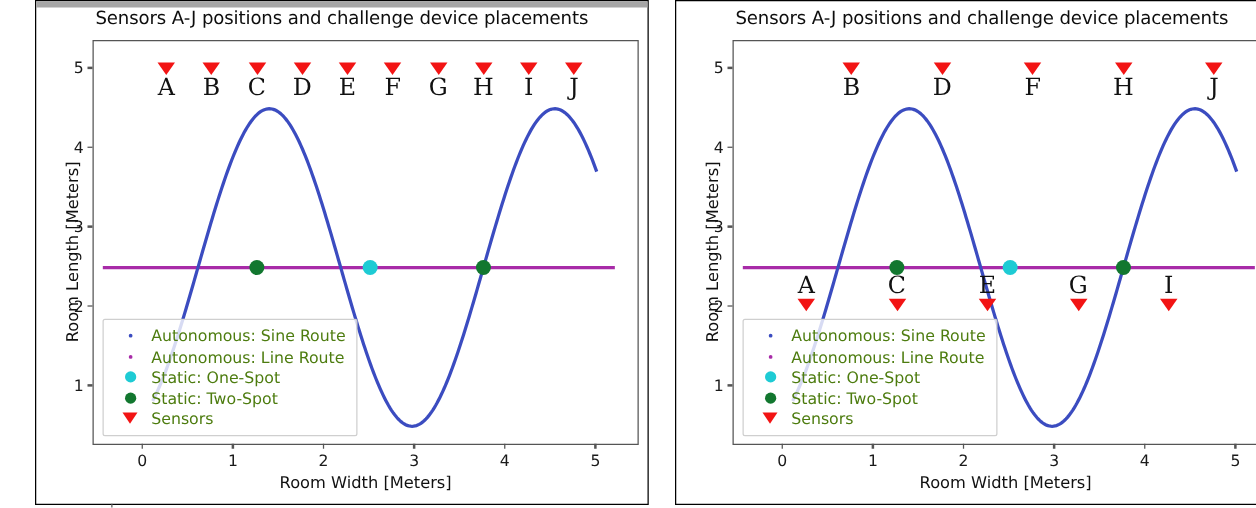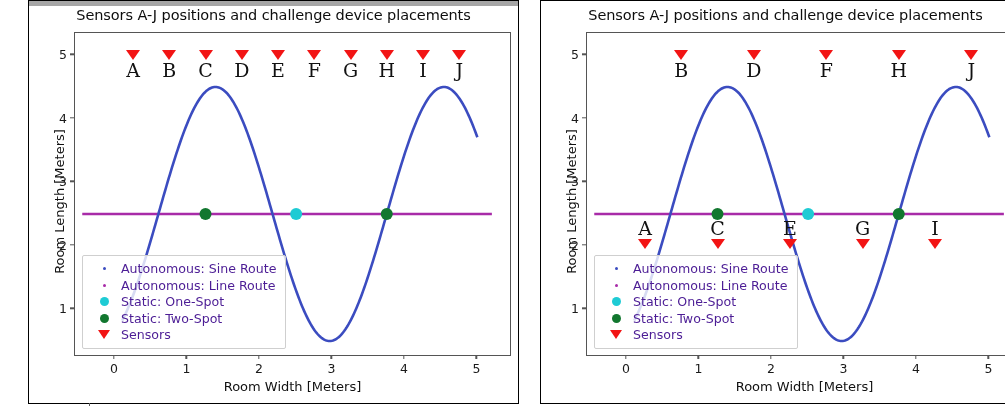--- a/index.html
+++ b/index.html
@@ -178,21 +178,21 @@
   }
   .legend-mark {
     width: 30px;
     display: flex;
     align-items: center;
     justify-content: center;
     flex: 0 0 30px;
   }
   .legend-text {
     font-size: 12.6px;
-    color: #4c1d95;
+    color: #4d7c0f;
     white-space: nowrap;
     padding-left: 2px;
   }
   .dot-tiny { width: 3px; height: 3px; border-radius: 50%; }
   .dot-big  { width: 9px; height: 9px; border-radius: 50%; }
   .tri-small {
     width: 0; height: 0;
     border-left: 6px solid transparent;
     border-right: 6px solid transparent;
     border-top: 9px solid #f21414;

